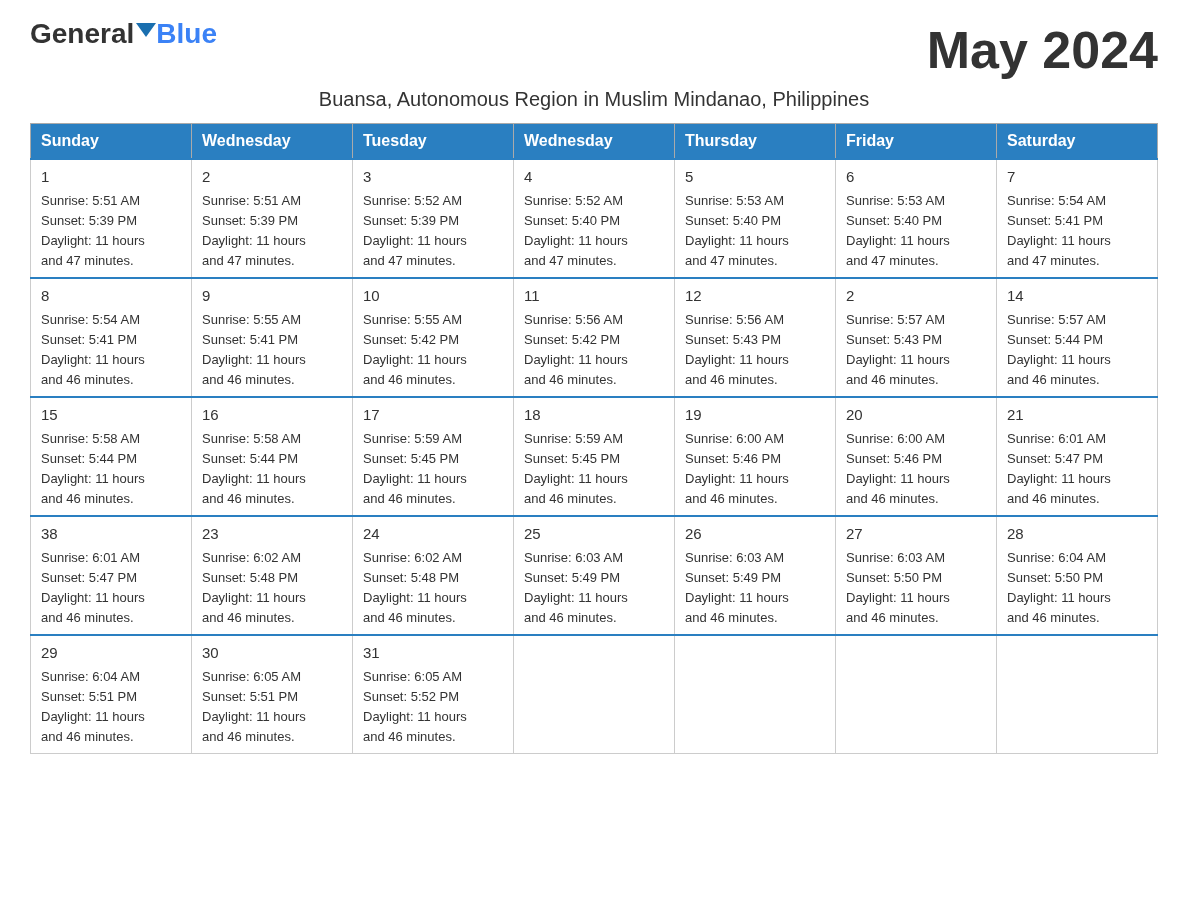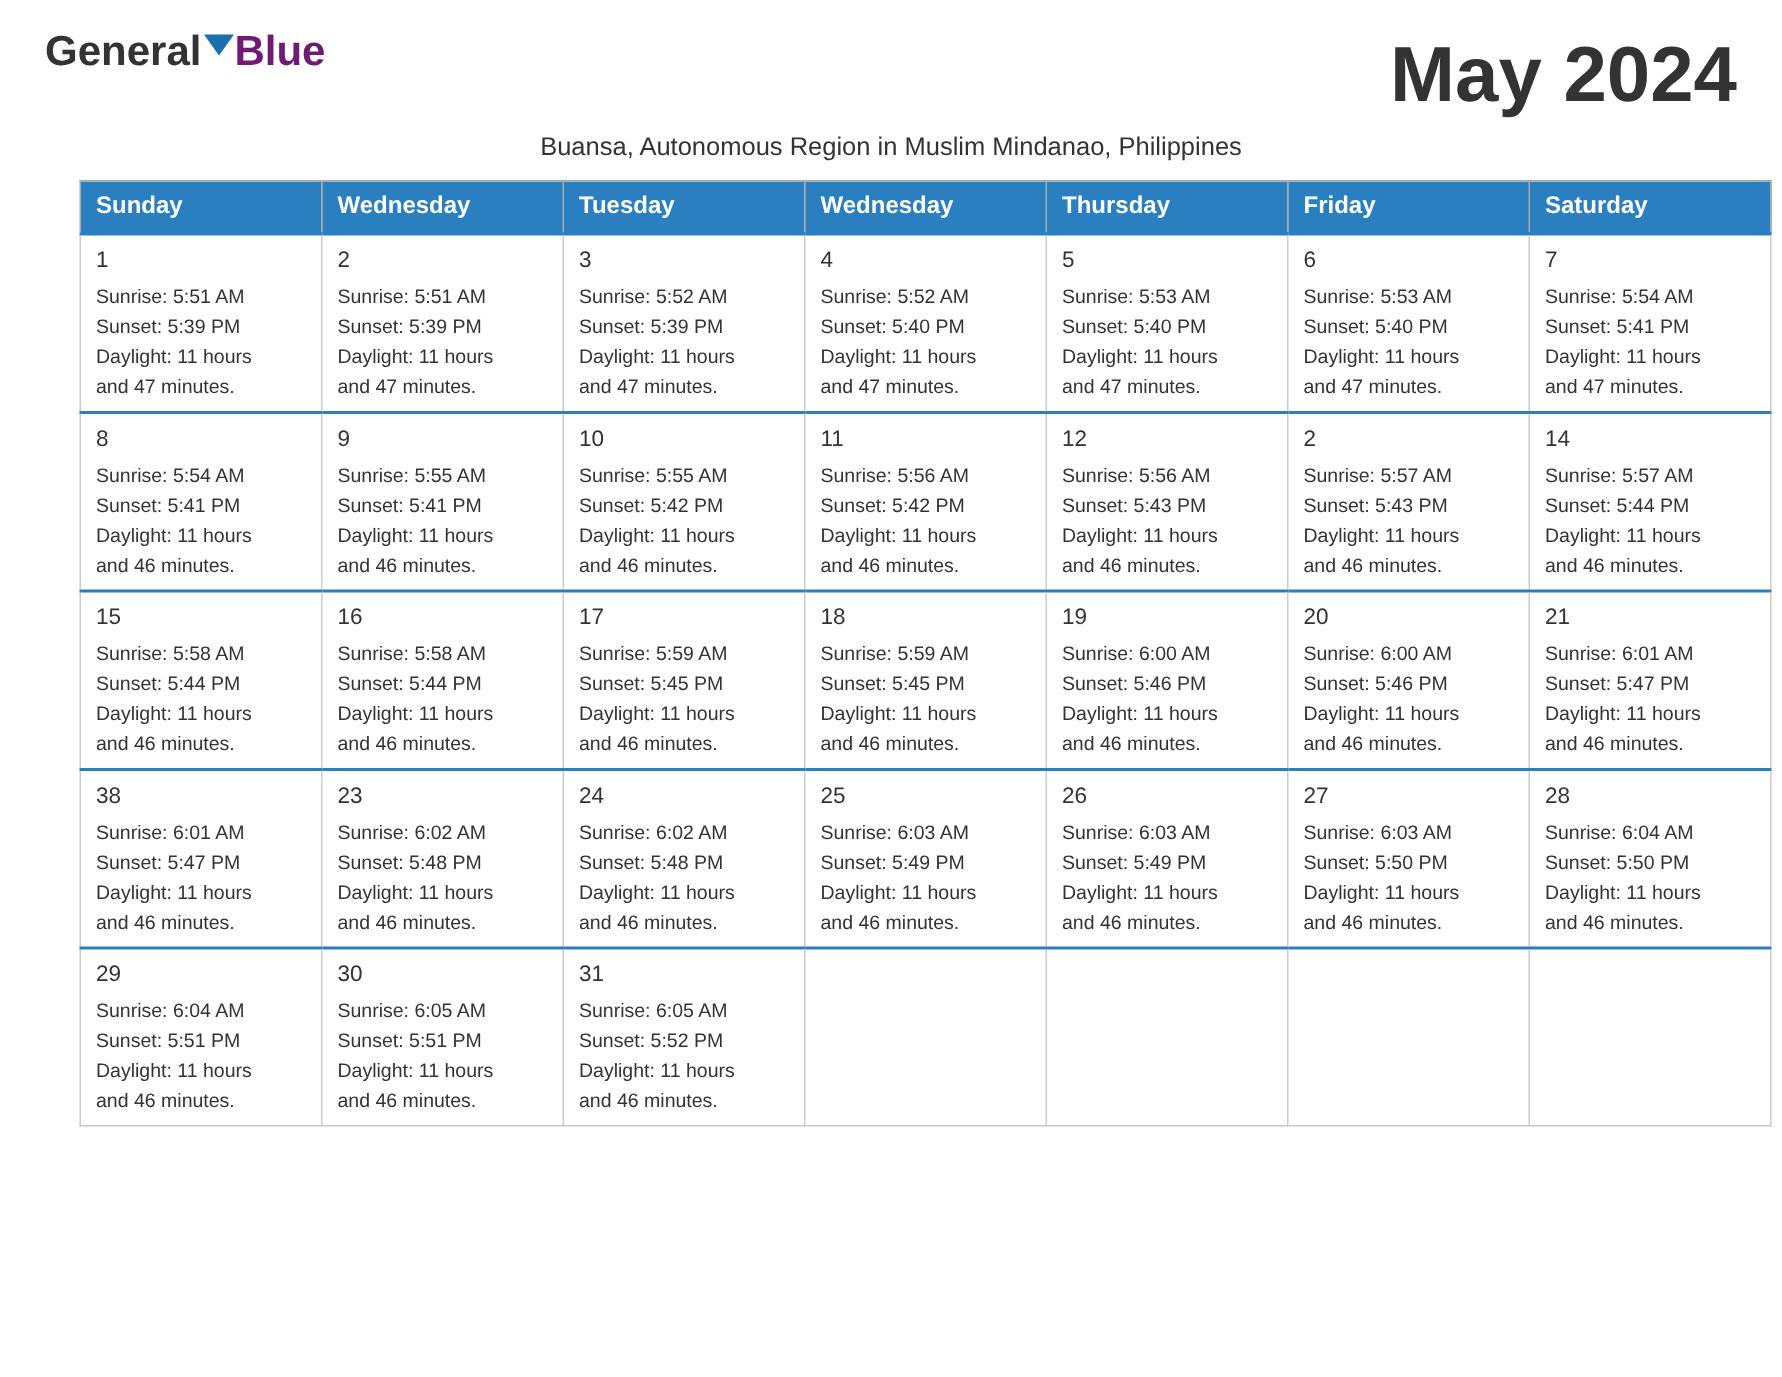--- a/index.html
+++ b/index.html
@@ -18,21 +18,21 @@
     }
     .logo-text-general {
       font-size: 28px;
       font-weight: bold;
       color: #333;
       line-height: 1;
     }
     .logo-text-blue {
       font-size: 28px;
       font-weight: bold;
-      color: #701a75;
+      color: #3b82f6;
       line-height: 1;
     }
     .logo-triangle {
       display: inline-block;
       width: 0;
       height: 0;
       border-left: 10px solid transparent;
       border-right: 10px solid transparent;
       border-top: 14px solid #1a6faf;
       margin-left: 2px;
@@ -46,31 +46,30 @@
       width: 100%;
       margin-top: 2px;
     }
     .month-title {
       font-size: 52px;
       font-weight: bold;
       color: #333;
       text-align: right;
     }
     .subtitle {
-      font-size: 17px;
+      font-size: 20px;
       color: #333;
       text-align: center;
       margin-bottom: 12px;
       font-weight: normal;
     }
     .calendar-table {
       width: 100%;
       border-collapse: collapse;
       border: 1px solid #aaa;
-      margin-left: 23px;
     }
     .calendar-table th {
       background-color: #2a7fc1;
       color: white;
       font-size: 16px;
       font-weight: bold;
       padding: 8px 10px;
       text-align: left;
       border: 1px solid #aaa;
     }

